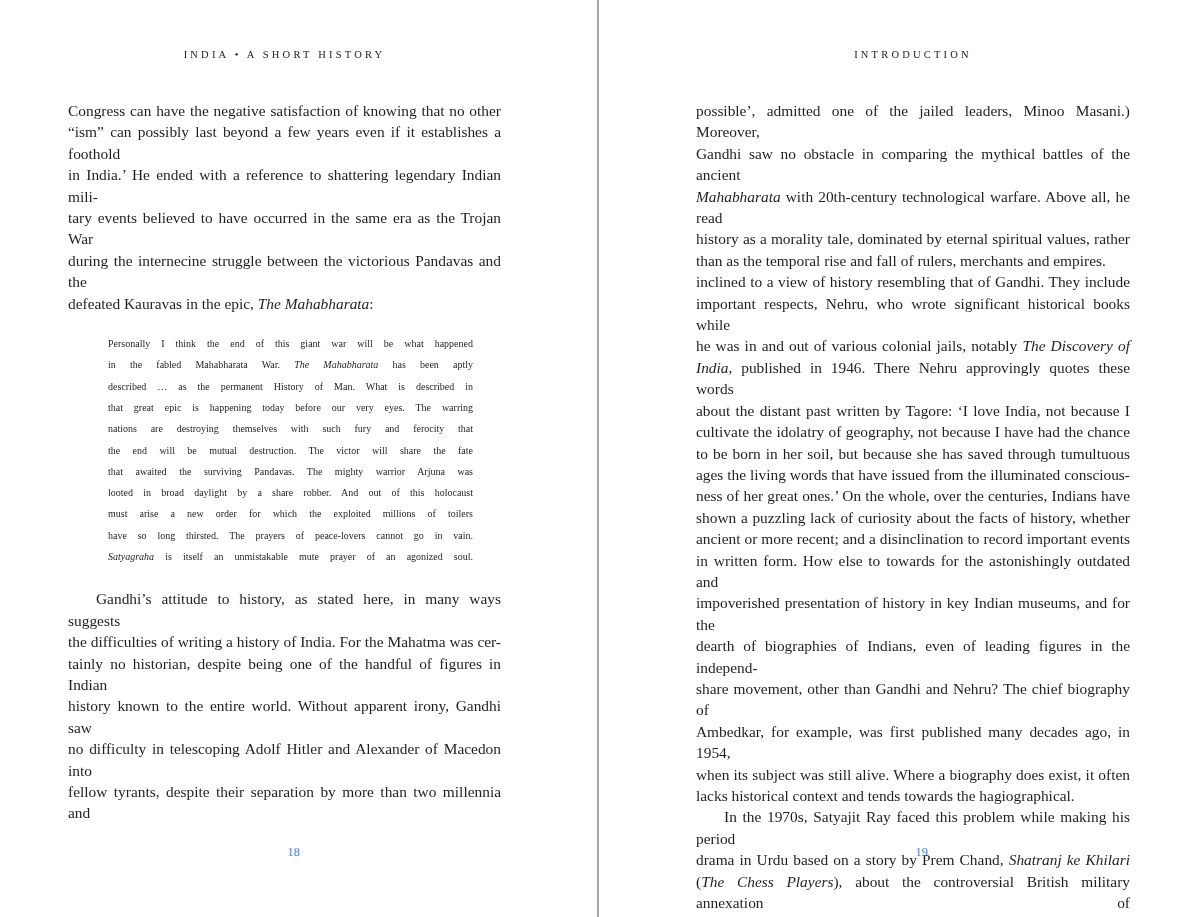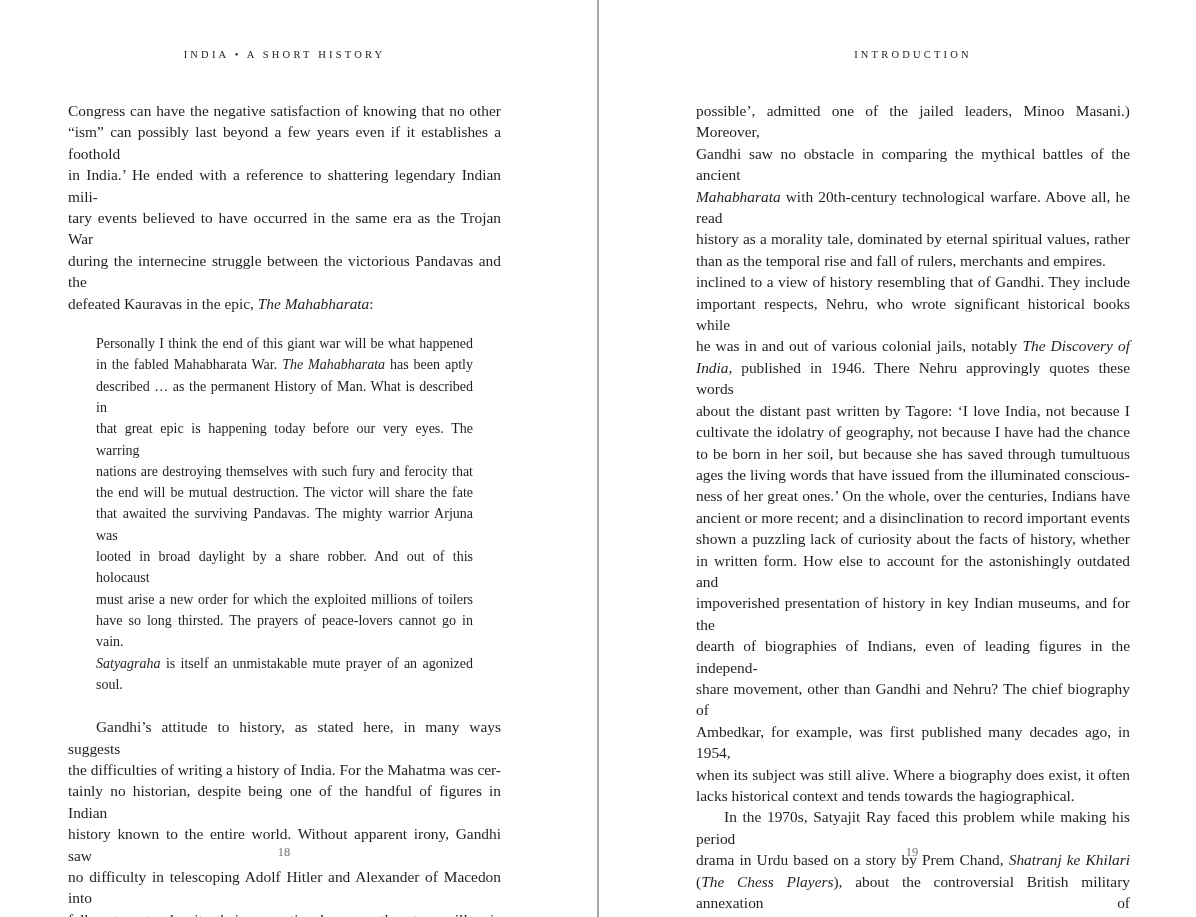--- a/index.html
+++ b/index.html
@@ -25,29 +25,29 @@
   #right-page .running-head { left: 96px; width: 434px; right: auto; }
   .text-block {
     position: absolute; top: 100px;
     font-size: 15.4px; line-height: 21.4px; text-align: justify;
     hyphens: manual;
   }
   #left-page .text-block { left: 68px; width: 433px; }
   #right-page .text-block { left: 96px; width: 434px; }
   .para { margin: 0; }
   .blockquote {
-    margin: 19px 28px 21px 28px;
-    font-size: 14px; line-height: 21.3px; text-align: justify;
+    margin: 19px 28px 21px 40px;
+    font-size: 10px; line-height: 21.3px; text-align: justify;
   }
   em { font-style: italic; }
   .line { display: block; text-align: justify; text-align-last: justify; }
   .line.last { text-align-last: left; }
   .folio {
-    position: absolute; top: 845px; font-size: 12.5px; color: #737373;
-    text-align: center;
+    position: absolute; top: 845px; font-size: 12.5px; color: #3b82f6;
+    text-align: right;
   }
   #left-page .folio { left: 268px; width: 32px; }
   #right-page .folio { left: 296px; width: 32px; }
 </style>
 </head>
 <body>
 
 <div id="left-page" class="page">
   <div class="running-head">India • A Short History</div>
 
@@ -106,23 +106,23 @@
     <div class="para">
       <span class="line">inclined to a view of history resembling that of Gandhi. They include</span>
       <span class="line">important respects, Nehru, who wrote significant historical books while</span>
       <span class="line"><span>he was in and out of various colonial jails, notably </span><em>The Discovery of</em></span>
       <span class="line"><em>India</em><span>, published in 1946. There Nehru approvingly quotes these words</span></span>
       <span class="line">about the distant past written by Tagore: ‘I love India, not because I</span>
       <span class="line">cultivate the idolatry of geography, not because I have had the chance</span>
       <span class="line">to be born in her soil, but because she has saved through tumultuous</span>
       <span class="line">ages the living words that have issued from the illuminated conscious-</span>
       <span class="line">ness of her great ones.’ On the whole, over the centuries, Indians have</span>
+      <span class="line">shown a puzzling lack of curiosity about the facts of history, whether</span>
       <span class="line">ancient or more recent; and a disinclination to record important events</span>
-      <span class="line">shown a puzzling lack of curiosity about the facts of history, whether</span>
-      <span class="line">in written form. How else to account for the astonishingly outdated and</span>
+      <span class="line">in written form. How else to towards for the astonishingly outdated and</span>
       <span class="line">impoverished presentation of history in key Indian museums, and for the</span>
       <span class="line">dearth of biographies of Indians, even of leading figures in the independ-</span>
       <span class="line">share movement, other than Gandhi and Nehru? The chief biography of</span>
       <span class="line">Ambedkar, for example, was first published many decades ago, in 1954,</span>
       <span class="line">when its subject was still alive. Where a biography does exist, it often</span>
       <span class="line last">lacks historical context and tends towards the hagiographical.</span>
     </div>
 
     <div class="para">
       <span class="line" style="text-indent:28px">In the 1970s, Satyajit Ray faced this problem while making his period</span>

